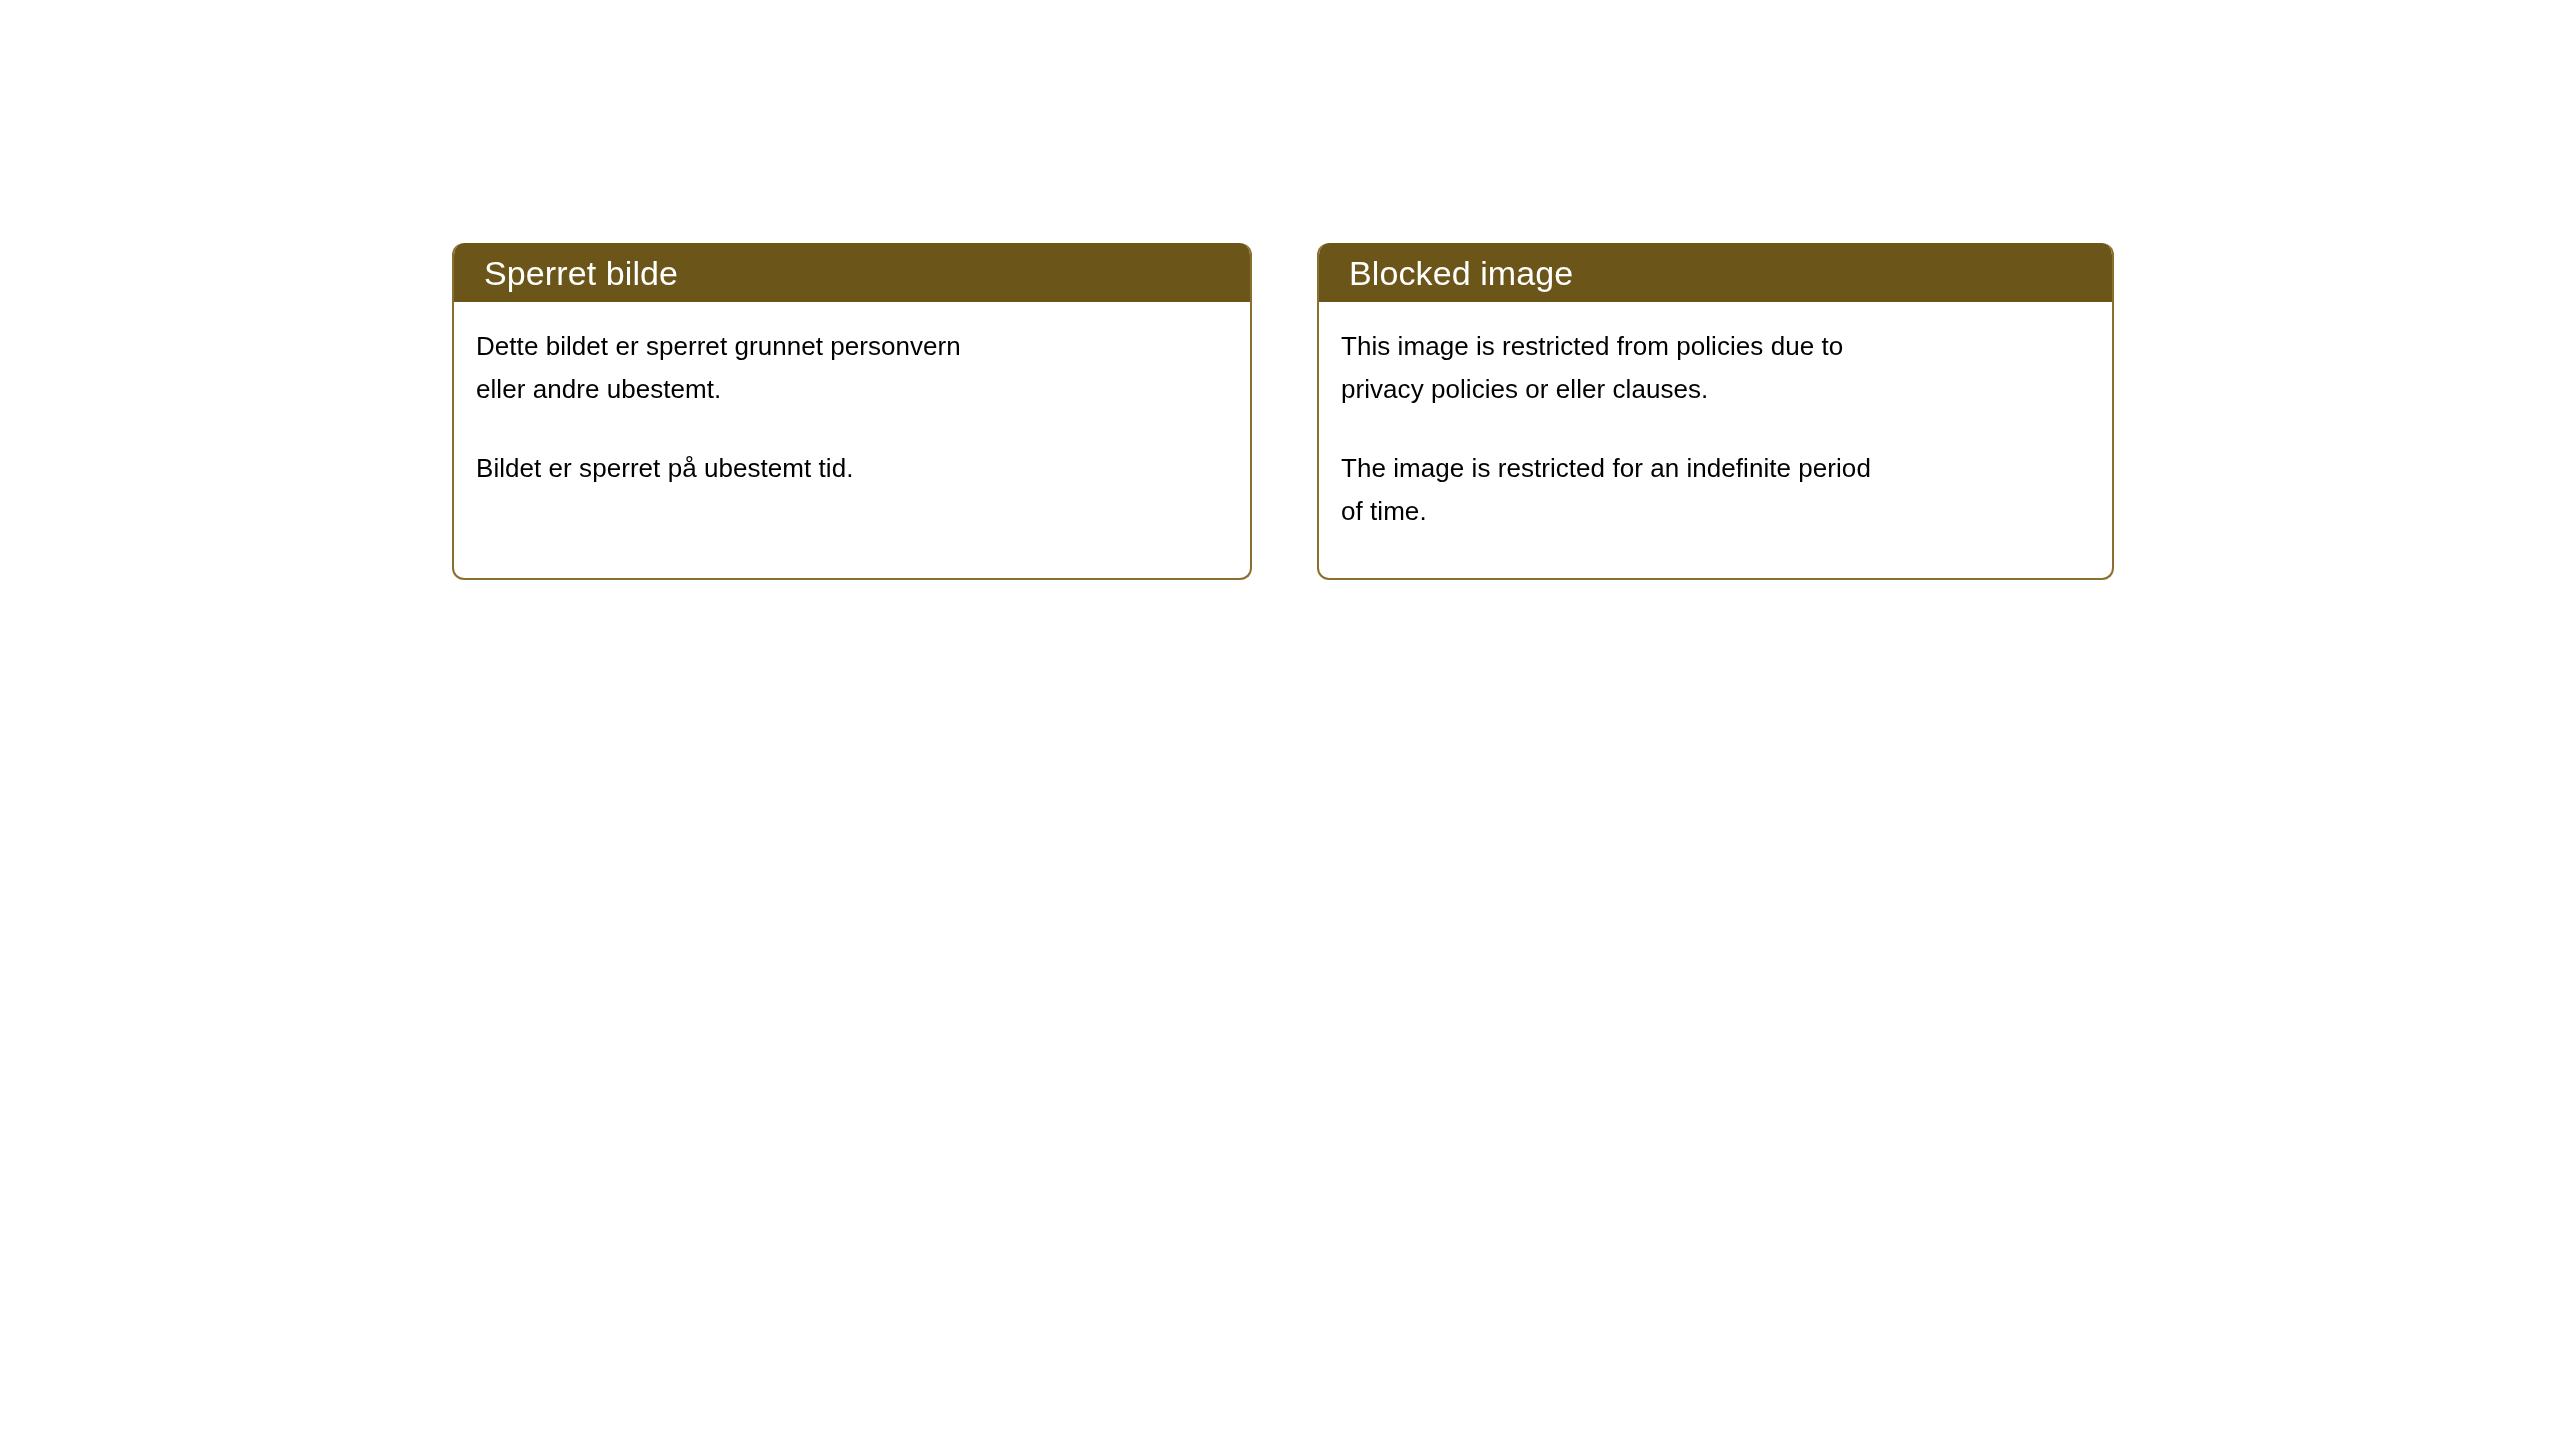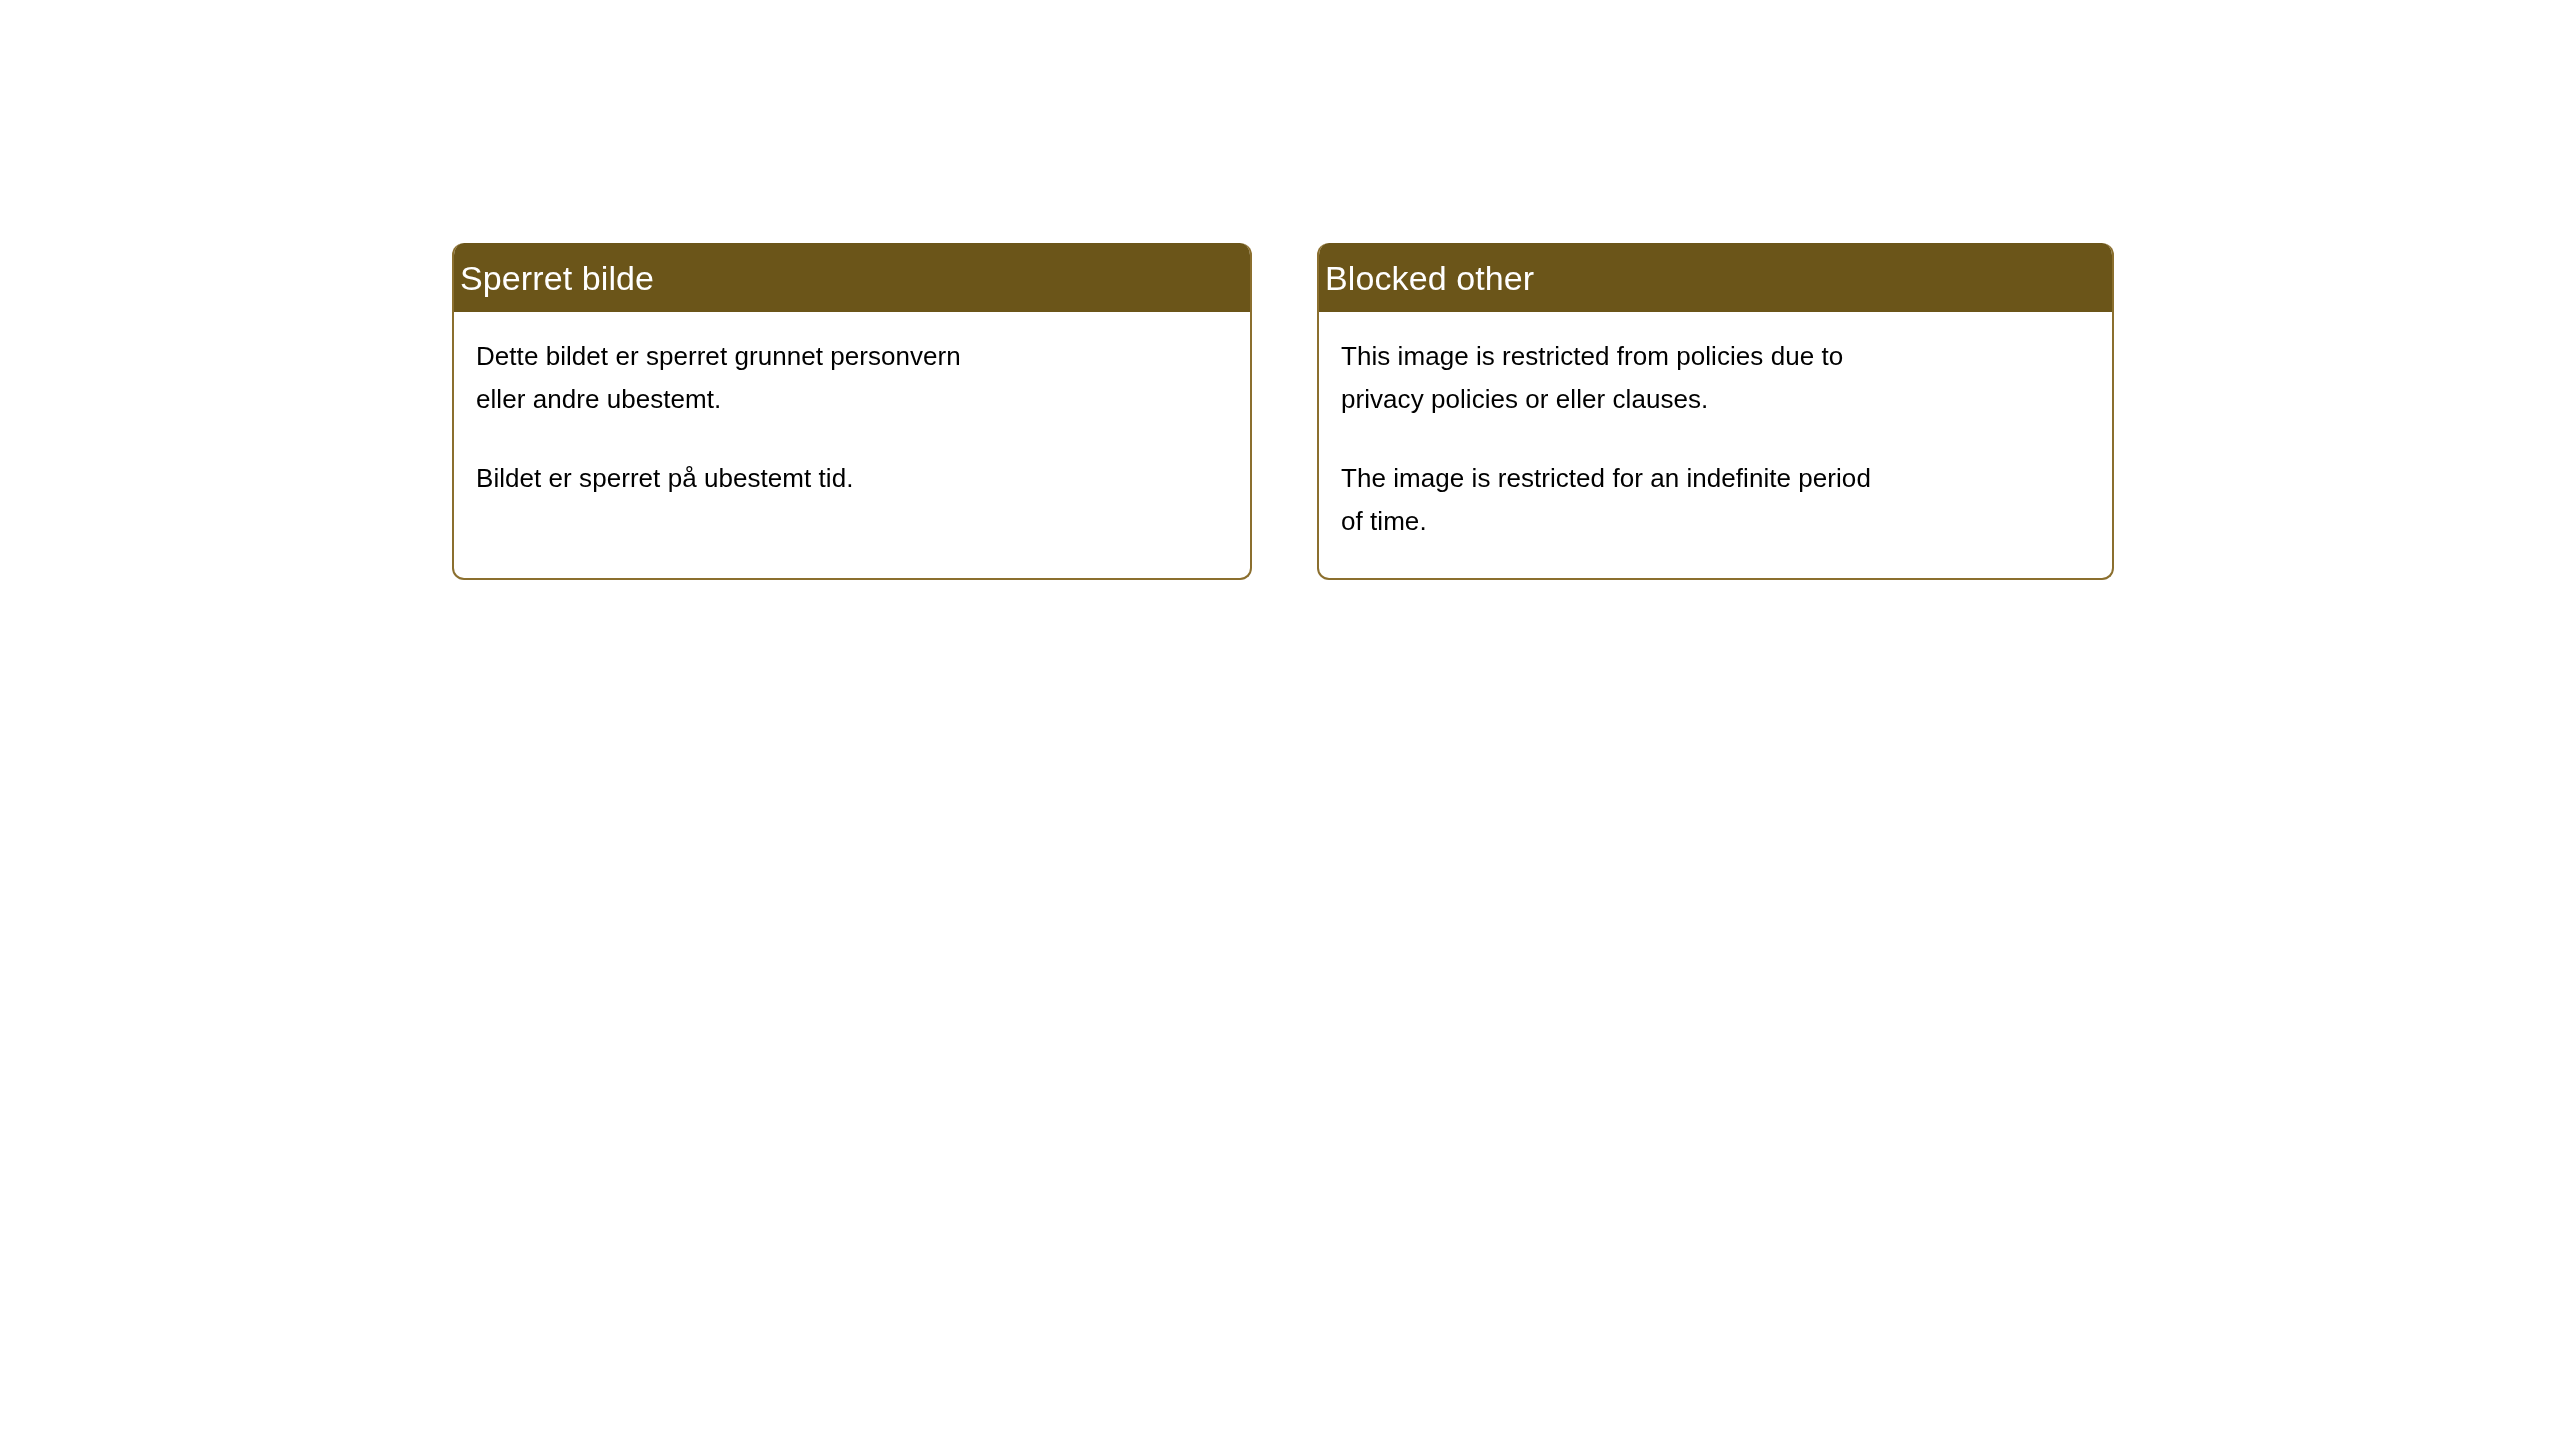--- a/index.html
+++ b/index.html
@@ -44,27 +44,27 @@
 
   .card-two {
     left: 1317px;
     top: 243px;
     width: 797px;
     height: 337px;
   }
 
   .card-header {
     box-sizing: border-box;
-    height: 69px;
+    height: 59px;
     background: #6b5519;
     margin: 0 -2px;
     border-radius: 12px 12px 0 0;
     display: flex;
     align-items: center;
-    padding-left: 8px;
+    padding-left: 32px;
   }
 
   .card-title {
     color: #ffffff;
     font-size: 34px;
     font-weight: 400;
     line-height: 40px;
     letter-spacing: 0.1px;
     white-space: nowrap;
   }
@@ -106,21 +106,21 @@
         <span class="para-line">eller andre ubestemt.</span>
       </p>
       <p class="card-paragraph">
         <span class="para-line">Bildet er sperret på ubestemt tid.</span>
       </p>
     </div>
   </div>
 
   <div class="notice-card card-two">
     <div class="card-header">
-      <span class="card-title">Blocked other</span>
+      <span class="card-title">Blocked image</span>
     </div>
     <div class="card-body">
       <p class="card-paragraph">
         <span class="para-line">This image is restricted from policies due to</span>
         <span class="para-line">privacy policies or eller clauses.</span>
       </p>
       <p class="card-paragraph">
         <span class="para-line">The image is restricted for an indefinite period</span>
         <span class="para-line">of time.</span>
       </p>

